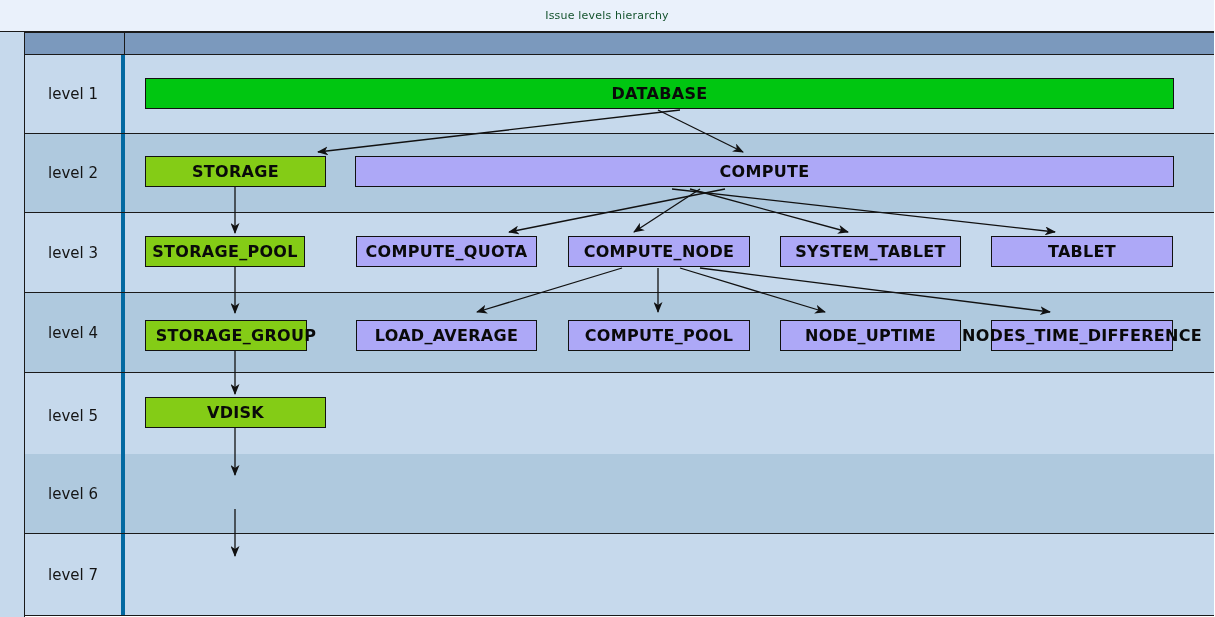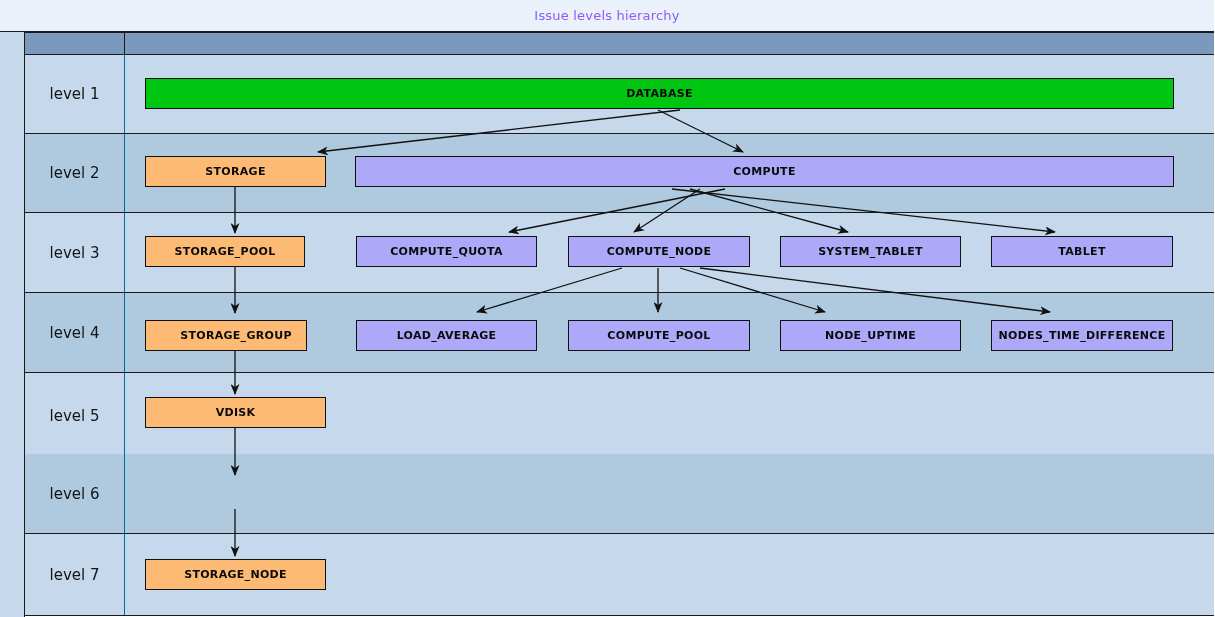--- a/index.html
+++ b/index.html
@@ -7,52 +7,52 @@
   #stage{position:relative;width:1215px;height:617px;overflow:hidden;background:#ffffff;}
 
   
   .frame{position:absolute;left:0;top:0;width:1214px;height:616px;
          border:1px solid #1a1a1a;box-sizing:border-box;background:#eaf1fb;}
 
   
   .title-band{position:absolute;left:0;top:0;width:1214px;height:32px;
               background:#eaf1fb;border-bottom:1px solid #1a1a1a;box-sizing:border-box;
               display:flex;align-items:center;justify-content:center;}
-  .title-text{font-size:13px;color:#8b5cf6;letter-spacing:.2px;}
+  .title-text{font-size:11px;color:#14532d;letter-spacing:.2px;}
 
   
   .header-band{position:absolute;left:25px;top:32px;width:1189px;height:23px;
                background:#7b99bd;box-sizing:border-box;
                border-top:1px solid #1a1a1a;border-bottom:1px solid #1a1a1a;}
   .header-cell-level{position:absolute;left:0;top:0;width:100px;height:100%;
                      border-right:1px solid #1a1a1a;box-sizing:border-box;}
   .header-cell-content{position:absolute;left:100px;top:0;right:0;height:100%;}
 
   
   .gutter{position:absolute;left:0;top:32px;width:25px;bottom:0;
           background:#c6d9ec;border-right:1px solid #1a1a1a;box-sizing:border-box;}
 
   
   .row{position:absolute;left:25px;width:1189px;box-sizing:border-box;
        border-bottom:1px solid #1a1a1a;}
   .row.light{background:#c6d9ec;}
   .row.dark{background:#afc9de;}
   .row-label{position:absolute;left:0;top:0;width:100px;height:100%;
-             border-right:1px solid #0369a1;box-sizing:border-box;
+             border-right:4px solid #0369a1;box-sizing:border-box;
              display:flex;align-items:center;justify-content:center;
              font-size:15px;color:#141414;}
   .row-body{position:absolute;left:100px;top:0;right:0;height:100%;}
 
   
   .node{position:absolute;height:31px;border:1px solid #111111;box-sizing:border-box;
         display:flex;align-items:center;justify-content:center;
-        font-size:11px;font-weight:bold;color:#0a0a0a;letter-spacing:.3px;
+        font-size:16px;font-weight:bold;color:#0a0a0a;letter-spacing:.3px;
         white-space:nowrap;}
   .node.green{background:#00c611;}
-  .node.yellow{background:#fdba74;}
+  .node.yellow{background:#84cc16;}
   .node.purple{background:#ada8f7;}
 
   
   .edges{position:absolute;left:0;top:0;width:1215px;height:617px;pointer-events:none;}
 </style>
 </head>
 <body>
 
 <div id="stage">
 
@@ -149,15 +149,14 @@
   <div class="node purple" style="left:780px;top:236px;width:181px;">SYSTEM_TABLET</div>
   <div class="node purple" style="left:991px;top:236px;width:182px;">TABLET</div>
 
   <div class="node yellow" style="left:145px;top:320px;width:162px;padding-left:20px;">STORAGE_GROUP</div>
   <div class="node purple" style="left:356px;top:320px;width:181px;">LOAD_AVERAGE</div>
   <div class="node purple" style="left:568px;top:320px;width:182px;">COMPUTE_POOL</div>
   <div class="node purple" style="left:780px;top:320px;width:181px;">NODE_UPTIME</div>
   <div class="node purple" style="left:991px;top:320px;width:182px;">NODES_TIME_DIFFERENCE</div>
 
   <div class="node yellow" style="left:145px;top:397px;width:181px;">VDISK</div>
-  <div class="node yellow" style="left:145px;top:559px;width:181px;">STORAGE_NODE</div>
 
 </div>
 
 </body></html>

